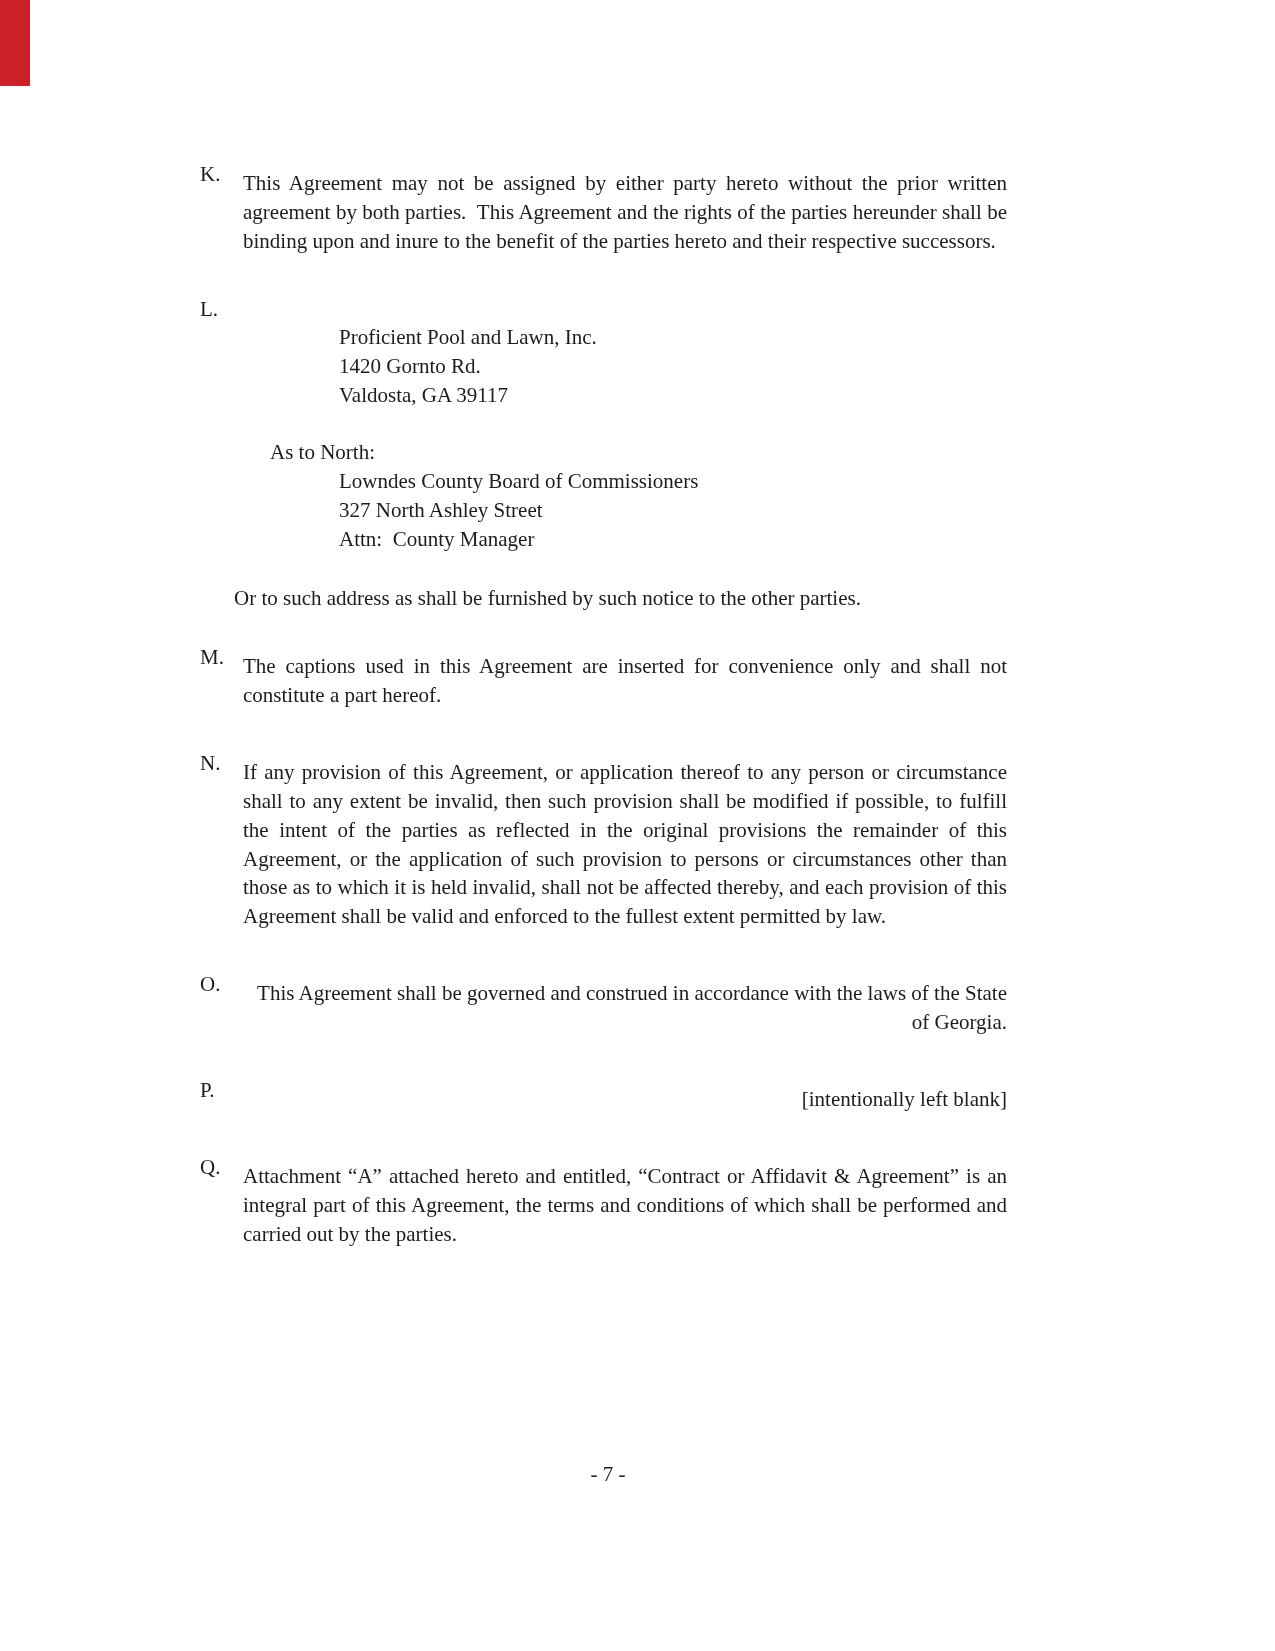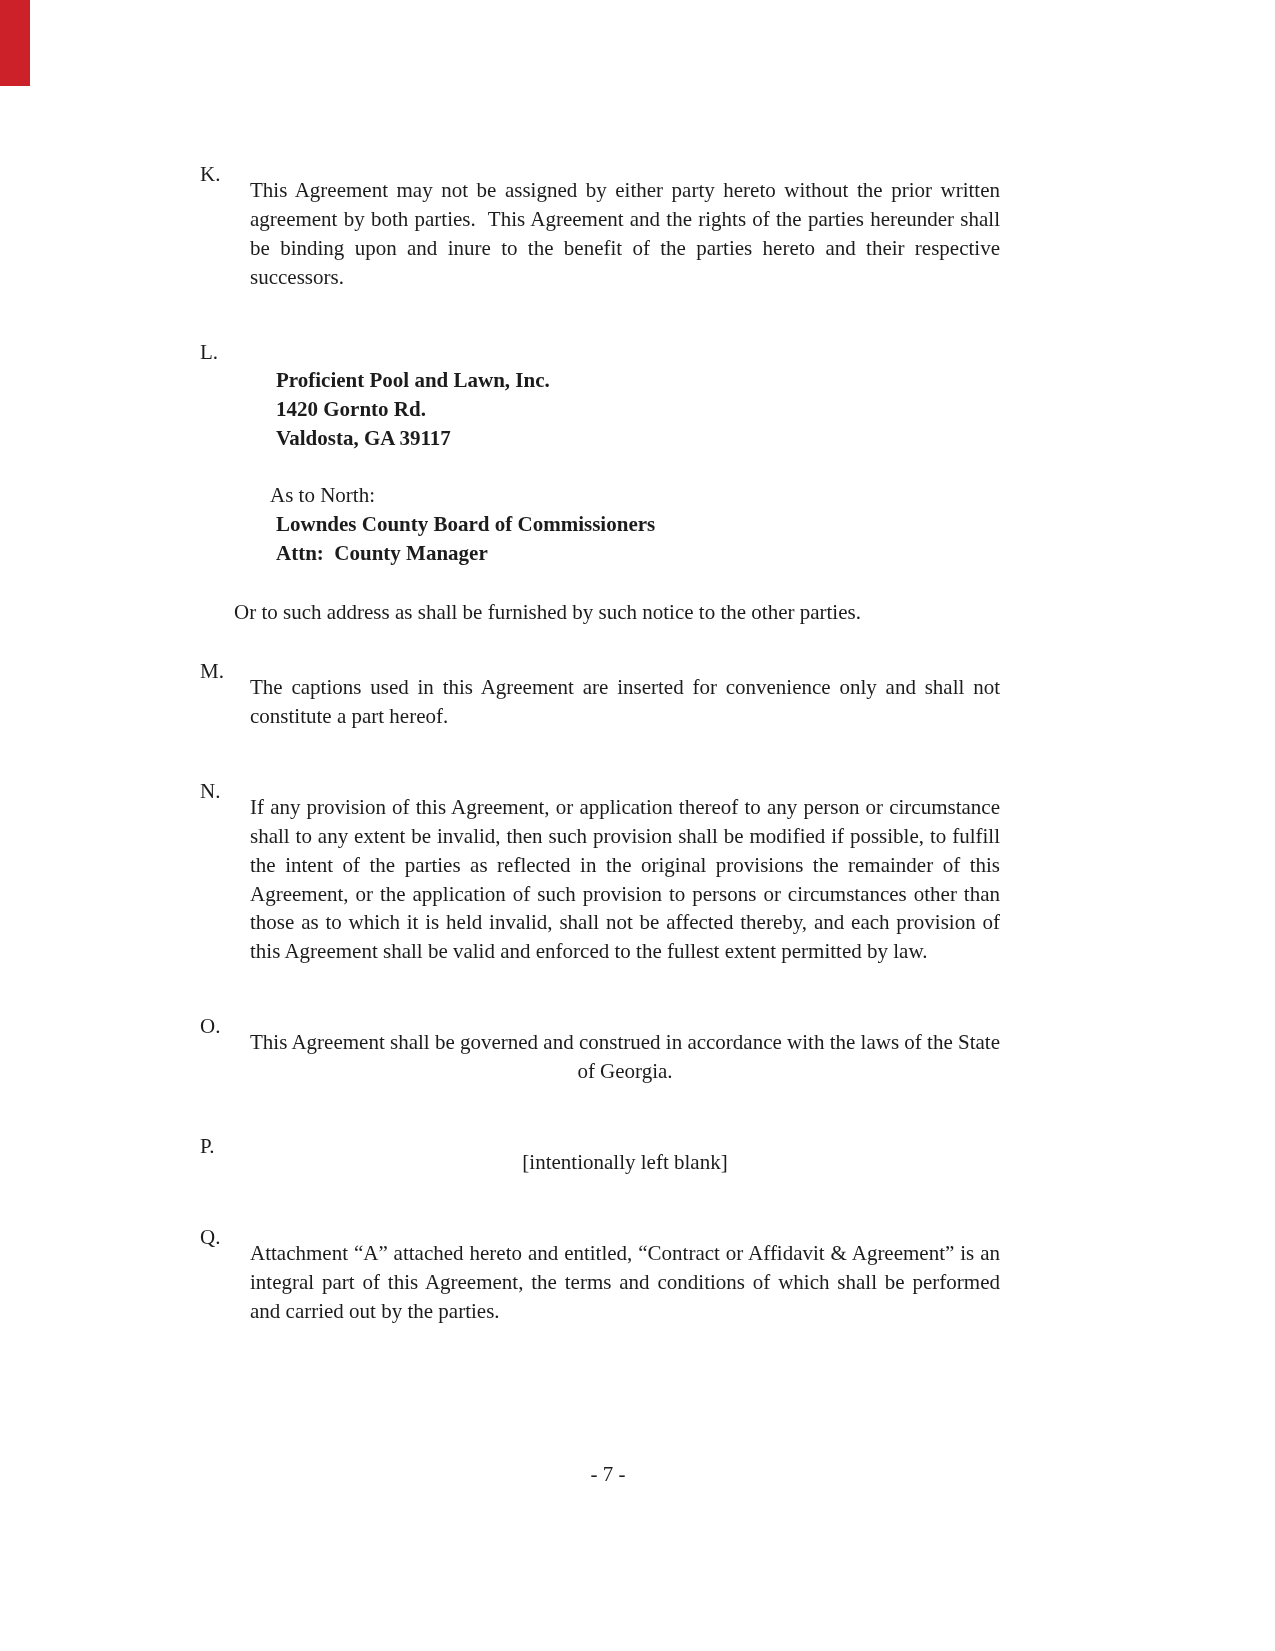--- a/index.html
+++ b/index.html
@@ -36,36 +36,35 @@
     display: flex;
     margin-bottom: 30px;
   }
   .clause-letter {
     flex: 0 0 34px;
   }
   .clause-body {
     flex: 1 1 auto;
   }
   .para {
-    margin: 16px;
+    margin: 9px;
     text-align: justify;
     white-space: pre-wrap;
   }
   .para.no-justify {
-    text-align: center;
+    text-align: right;
   }
   .sub-heading {
     margin-top: 28px;
     margin-left: 36px;
     white-space: pre-wrap;
   }
   .addr-block {
     margin-top: 28px;
-    margin-left: 42px;
-    font-weight: bold;
+    margin-left: 105px;
   }
   .addr-block.tight {
     margin-top: 0;
   }
   .addr-line {
     white-space: pre-wrap;
   }
   .closing-line {
     margin-top: 30px;
     white-space: pre-wrap;
@@ -102,20 +101,21 @@
         <div class="addr-block">
           <div class="addr-line">Proficient Pool and Lawn, Inc.</div>
           <div class="addr-line">1420 Gornto Rd.</div>
           <div class="addr-line">Valdosta, GA 39117</div>
         </div>
 
         <div class="sub-heading">As to North:</div>
 
         <div class="addr-block tight">
           <div class="addr-line">Lowndes County Board of Commissioners</div>
+          <div class="addr-line">327 North Ashley Street</div>
           <div class="addr-line">Attn:  County Manager</div>
         </div>
 
         <div class="closing-line">Or to such address as shall be furnished by such notice to the other parties.</div>
       </div>
     </section>
 
     <section class="clause">
       <span class="clause-letter">M.</span>
       <div class="clause-body">

